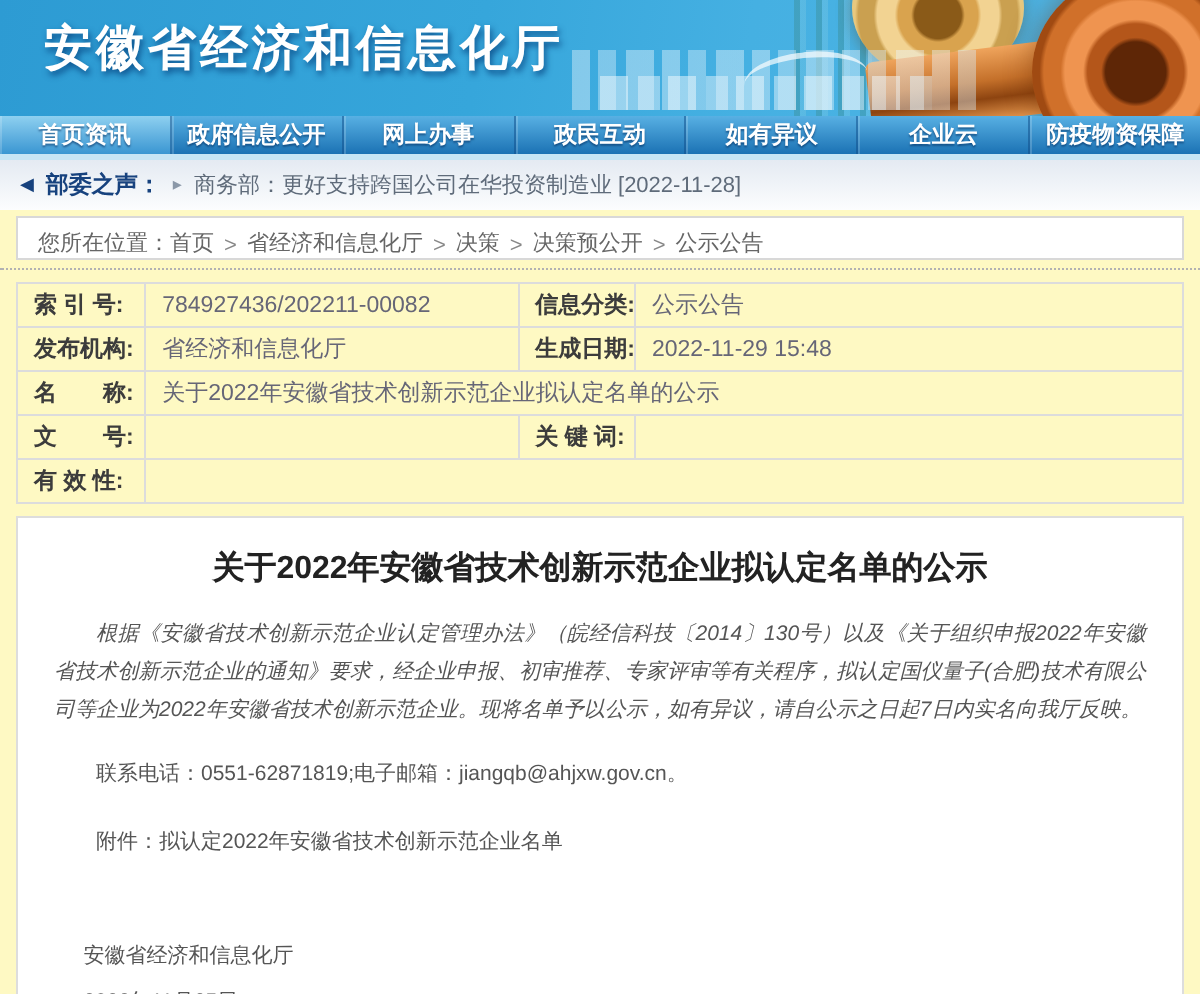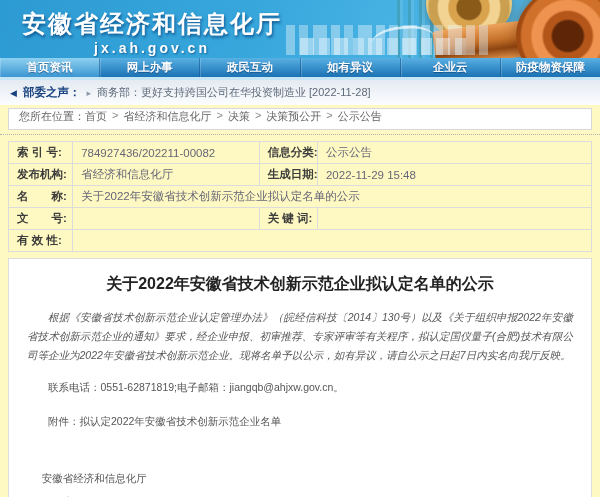--- a/index.html
+++ b/index.html
@@ -45,21 +45,21 @@
   
   .notice{height:25px;display:flex;align-items:center;padding:0 10px;
     background:linear-gradient(#e4eaf2,#fcfdfe);font-size:11px;}
   .speaker-icon{color:#17427e;font-size:9px;margin-right:6px;}
   .notice-label{color:#17427e;font-weight:bold;font-size:11.5px;}
   .notice-arrow-icon{color:#8b98a8;margin:0 6px;font-size:9px;}
   .notice-headline{color:#5f6b7a;cursor:pointer;}
 
   
   .breadcrumb-box{margin:3px 8px 0;border:1px solid #d8d8d8;background:#fff;height:20px;
-    display:flex;align-items:flex-start;padding:0 10px;font-size:11px;color:#666;}
+    display:flex;align-items:flex-end;padding:0 10px;font-size:11px;color:#666;}
   .crumb-sep{margin:0 5px;color:#888;}
   .crumb-link{color:#666;cursor:pointer;}
   .dotted-sep{border-top:1px dotted #b2b2b2;margin-top:4px;}
 
   
   .meta-table{width:584px;margin:6px 8px 0;border-collapse:collapse;table-layout:fixed;
     font-size:11.5px;}
   .meta-table td{border:1px solid #dcdcdc;height:19px;padding:1px 8px;overflow:hidden;
     white-space:nowrap;}
   .meta-table .lbl{font-weight:bold;color:#3c3c3c;text-align:right;padding-right:16px;}
@@ -87,26 +87,26 @@
   <div class="header">
     <div class="art machinery"></div>
     <div class="art gold-coil"></div>
     <div class="art copper-band"></div>
     <div class="art copper-ring"></div>
     <div class="art skyline-a"></div>
     <div class="art skyline-b"></div>
     <div class="art swoosh"></div>
     <div class="brand">
       <div class="site-title">安徽省经济和信息化厅</div>
-      <div class="site-url">jx.ah.gov.cn</div>
     </div>
   </div>
 
   <div class="nav">
     <div class="nav-item active">首页资讯</div>
+    <div class="nav-item">政府信息公开</div>
     <div class="nav-item">网上办事</div>
     <div class="nav-item">政民互动</div>
     <div class="nav-item">如有异议</div>
     <div class="nav-item">企业云</div>
     <div class="nav-item">防疫物资保障</div>
   </div>
 
   <div class="notice">
     <span class="speaker-icon">◀</span>
     <span class="notice-label">部委之声：</span>

